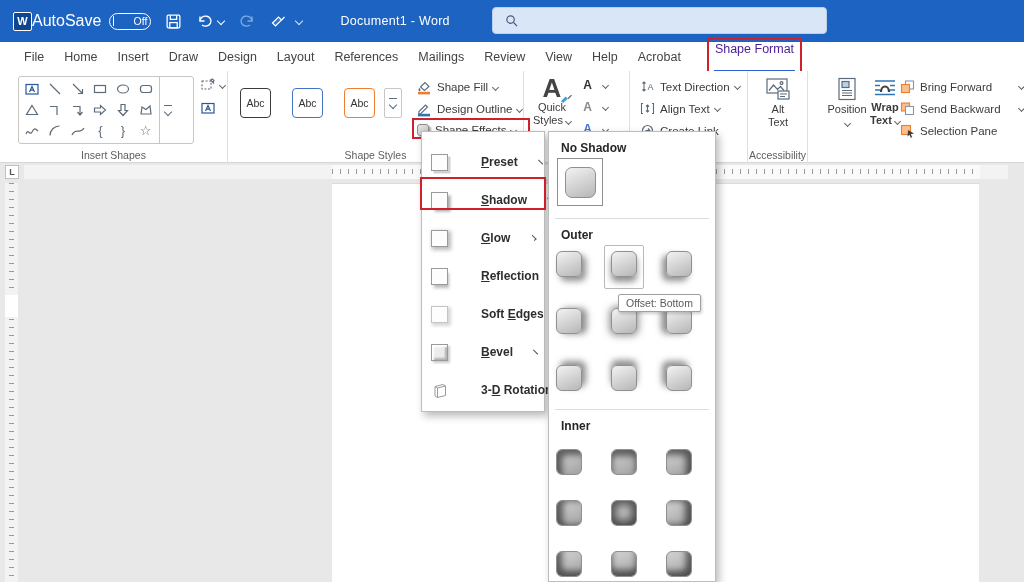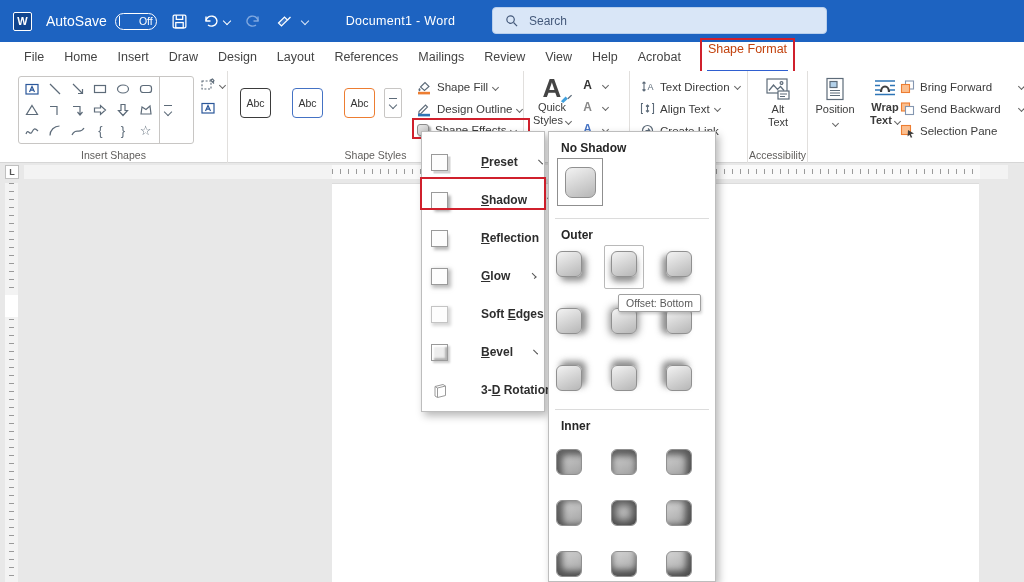--- a/index.html
+++ b/index.html
@@ -2,38 +2,38 @@
 <html><head>
 <meta charset="utf-8">
 <style>
   html,body{margin:0;padding:0;background:#cfcfcf;}
   *{box-sizing:border-box;font-family:"Liberation Sans",sans-serif;}
   .screen{position:relative;width:1024px;height:582px;overflow:hidden;background:#e8e8e8;}
 
   
   .titlebar{position:absolute;left:0;top:0;width:1024px;height:42px;background:#1d63c1;display:flex;align-items:center;color:#fff;}
   .word-logo{width:19px;height:19px;margin-left:13px;background:#10458f;border:1.5px solid #ffffff;border-radius:2px;display:flex;align-items:center;justify-content:center;font-size:11px;font-weight:bold;color:#fff;}
-  .ts-label{font-size:14px;margin-left:14px;}
+  .ts-label{font-size:16px;}
   .toggle{margin-left:8px;width:42px;height:17px;border:1.5px solid #fff;border-radius:9px;display:flex;align-items:center;padding:0 3px;gap:20px;}
   .knob{width:10px;height:10px;border-radius:50%;background:#fff;}
   .toggle-state{font-size:10.5px;color:#fff;}
   .tb-ico{margin-left:14px;display:flex;align-items:center;}
   .tb-ico svg{display:block;}
   .chev{width:6px;height:6px;border-right:1.4px solid currentColor;border-bottom:1.4px solid currentColor;transform:rotate(45deg);display:inline-block;}
   .chev-r{width:6px;height:6px;border-right:1.4px solid currentColor;border-bottom:1.4px solid currentColor;transform:rotate(-45deg);display:inline-block;}
   .tb-chev{margin-left:9px;color:#dbe7f8;}
   .doc-title{font-size:12.5px;margin-left:38px;letter-spacing:.3px;}
   .searchbox{position:absolute;left:492px;top:7px;width:335px;height:27px;background:#d9e6f7;border:1px solid #b9cfec;border-radius:4px;display:flex;align-items:center;padding-left:12px;gap:9px;}
   .search-input{border:none;outline:none;background:transparent;font-size:12px;color:#39506b;width:250px;}
   .search-input::placeholder{color:#44597a;opacity:1;}
 
   
   .tabrow{position:absolute;left:0;top:42px;width:1024px;height:29px;background:#fff;display:flex;align-items:center;padding-left:14px;}
   .tab{font-size:12.5px;color:#444;padding:4px 10px;white-space:nowrap;}
-  .tab.active{color:#c2410c;border:2px solid #d0202c;padding:2px 6px 18px 6px;margin-left:9px;position:relative;}
+  .tab.active{color:#4c1d95;border:2px solid #d0202c;padding:2px 6px 18px 6px;margin-left:16px;position:relative;}
   .tab.active::after{content:"";position:absolute;left:5px;right:5px;bottom:1px;height:2.5px;background:#2f5fd0;}
 
   
   .ribbon{position:absolute;left:0;top:71px;width:1024px;height:92px;background:#ffffff;border-bottom:1px solid #d6d6d6;}
   .group{position:absolute;top:0;height:92px;border-right:1px solid #e1dfdd;}
   .group-label{position:absolute;bottom:2px;left:0;right:0;text-align:center;font-size:10.5px;color:#605e5c;}
   .g1{left:0;width:228px;} .g2{left:228px;width:296px;} .g3{left:524px;width:106px;}
   .g4{left:630px;width:118px;} .g5{left:748px;width:60px;} .g6{left:808px;width:216px;border-right:none;}
 
   
@@ -180,21 +180,20 @@
         <span class="chev"></span>
       </span>
     <span class="doc-title">Document1 - Word</span>
     <div class="searchbox">
       <svg width="13" height="13" viewBox="0 0 14 14">
           <g fill="none" stroke="#44597a" stroke-width="1.3">
             <circle cx="6" cy="6" r="4"></circle>
             <path d="M9.2 9.2 L13 13"></path>
           </g>
         </svg>
-      <input class="search-input" placeholder="Search" style="">
     </div>
   </header>
 
   <nav class="tabrow">
     <span class="tab">File</span>
     <span class="tab">Home</span>
     <span class="tab">Insert</span>
     <span class="tab">Draw</span>
     <span class="tab">Design</span>
     <span class="tab">Layout</span>
@@ -434,21 +433,21 @@
               <path d="M15 17 h7 M15 19.5 h5"></path>
             </g>
           </svg>
         <div>Alt</div>
         <div>Text</div>
       </div>
       <div class="group-label">Accessibility</div>
     </div>
 
     <div class="group g6">
-      <div class="big-btn" style="left:4px;top:6px;width:46px;">
+      <div class="big-btn" style="left:16px;top:6px;width:46px;">
         <svg width="22" height="24" viewBox="0 0 22 24">
             <g fill="none" stroke="#5d6b79" stroke-width="1.2">
               <rect x="3" y="1.5" width="16" height="21"></rect>
               <rect x="6" y="4.5" width="7" height="6" fill="#b4d2ea"></rect>
               <path d="M6 13.5 h10 M6 16 h10 M6 18.5 h10"></path>
             </g>
           </svg>
         <div>Position</div>
         <div><span class="chev" style="width:5px;height:5px;color:#666"></span></div>
       </div>
@@ -508,27 +507,27 @@
       <span class="fx-label"><span></span><span class="accel">P</span><span>reset</span></span>
       <span class="chev-r"></span>
     </div>
     <div class="fx-item">
       <span class="fx-icon i-shadow"></span>
       <span class="fx-label"><span></span><span class="accel">S</span><span>hadow</span></span>
       <span class="chev-r"></span>
       <div class="ann-shadow"></div>
     </div>
     <div class="fx-item">
+      <span class="fx-icon i-glow"></span>
+      <span class="fx-label"><span></span><span class="accel">G</span><span>low</span></span>
+      <span class="chev-r"></span>
+    </div>
+    <div class="fx-item">
       <span class="fx-icon i-reflection"></span>
       <span class="fx-label"><span></span><span class="accel">R</span><span>eflection</span></span>
-      <span class="chev-r"></span>
-    </div>
-    <div class="fx-item">
-      <span class="fx-icon i-glow"></span>
-      <span class="fx-label"><span></span><span class="accel">G</span><span>low</span></span>
       <span class="chev-r"></span>
     </div>
     <div class="fx-item">
       <span class="fx-icon i-soft"></span>
       <span class="fx-label"><span>Soft </span><span class="accel">E</span><span>dges</span></span>
       <span class="chev-r"></span>
     </div>
     <div class="fx-item">
       <span class="fx-icon i-bevel"></span>
       <span class="fx-label"><span></span><span class="accel">B</span><span>evel</span></span>

